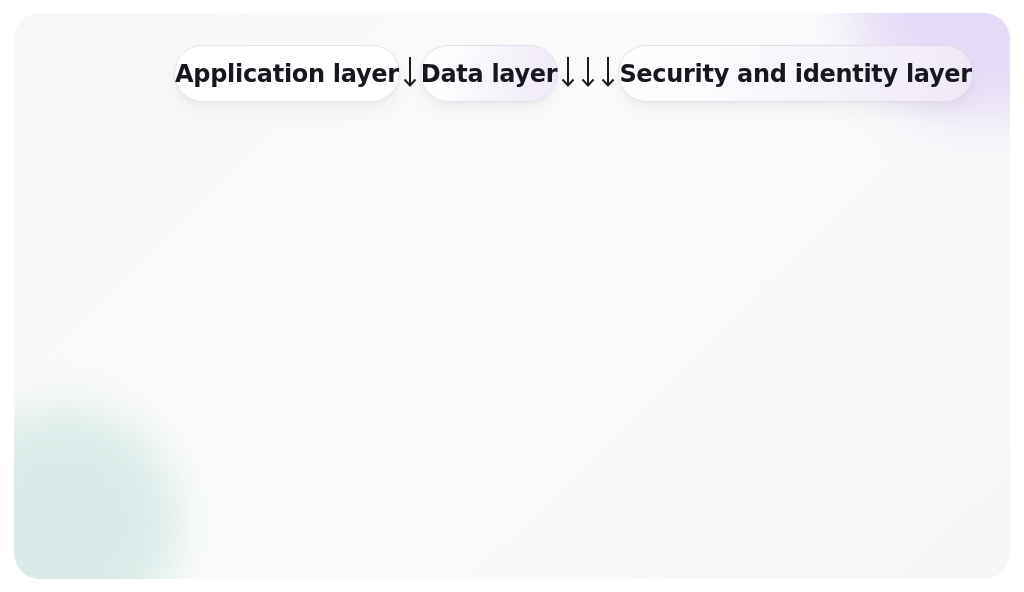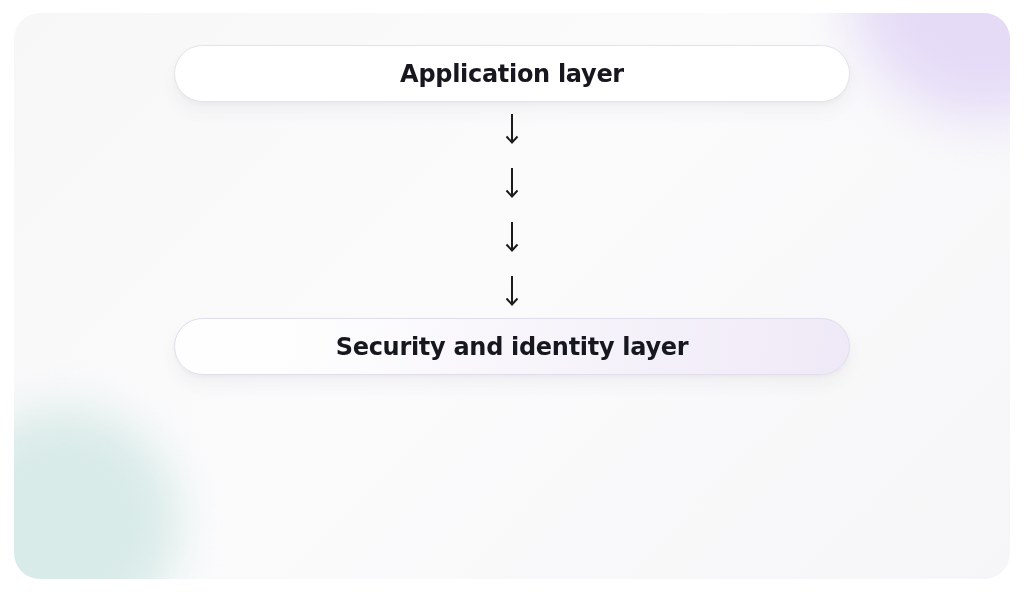--- a/index.html
+++ b/index.html
@@ -54,21 +54,20 @@
     filter: blur(22px);
   }
 
   .stack {
     position: absolute;
     left: 50%;
     transform: translateX(-50%);
     top: 32px;
     width: 676px;
     display: flex;
-    flex-direction: column;
   }
 
   .layer-box {
     height: 57px;
     width: 100%;
     border-radius: 28.5px;
     background: #ffffff;
     border: 1px solid #e4e4e8;
     box-shadow: 0 10px 16px rgba(70, 70, 100, 0.05), 0 2px 4px rgba(0, 0, 0, 0.03);
     display: flex;
@@ -113,20 +112,23 @@
       <div class="layer-box">
         <span class="layer-label">Application layer</span>
       </div>
 
       <div class="arrow-row">
         <svg class="down-arrow" width="20" height="32" viewBox="0 0 20 32">
           <path d="M10 1 V29 M4.5 23.5 L10 29.5 L15.5 23.5" stroke="#1c1c1c" stroke-width="2" fill="none"></path>
         </svg>
       </div>
 
+      <div class="layer-box tinted">
+        <span class="layer-label">Data layer</span>
+      </div>
 
       <div class="arrow-row">
         <svg class="down-arrow" width="20" height="32" viewBox="0 0 20 32">
           <path d="M10 1 V29 M4.5 23.5 L10 29.5 L15.5 23.5" stroke="#1c1c1c" stroke-width="2" fill="none"></path>
         </svg>
       </div>
 
 
       <div class="arrow-row">
         <svg class="down-arrow" width="20" height="32" viewBox="0 0 20 32">

